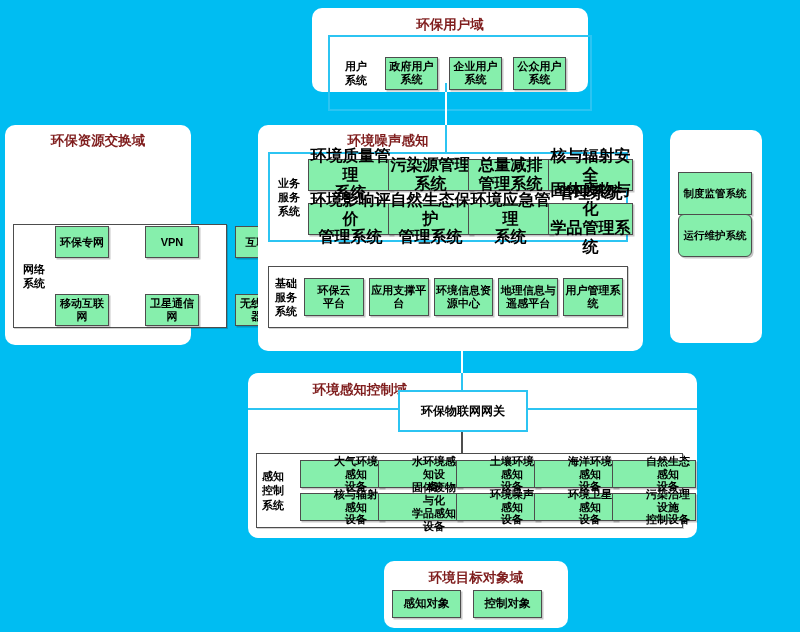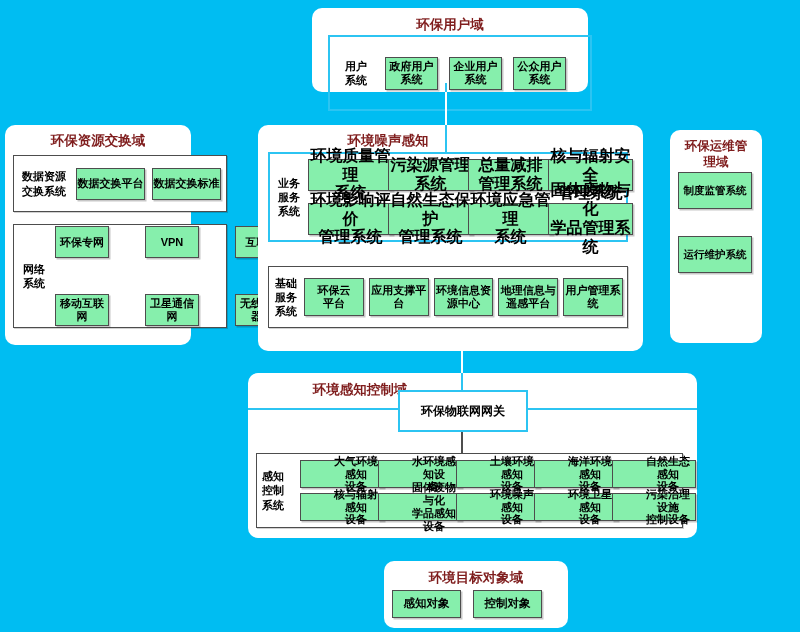--- a/index.html
+++ b/index.html
@@ -91,22 +91,22 @@
   #business-container .vlabel{width:26px;}
   #business-grid{grid-template-columns:repeat(4,73px);column-gap:7px;row-gap:12px;}
   #business-grid .sbox{width:85px;height:32px;font-size:16px;}
   #base-container{left:10px;top:141px;width:360px;height:62px;gap:5px;padding:0 4px;box-sizing:border-box;}
   #base-container .vlabel{width:26px;}
   #base-container .sbox{width:61px;height:38px;}
 
   
   #ops-domain{left:670px;top:130px;width:92px;height:213px;}
   #ops-domain .domain-title{margin-top:9px;font-size:12.5px;}
-  #ops-domain .sbox{position:absolute;left:8px;width:74px;height:37px;font-size:10.5px;}
-  #ops-box-0{top:42px;} #ops-box-1{top:106px;} #ops-box-2{top:153px;}
+  #ops-domain .sbox{position:absolute;left:8px;width:74px;height:43px;font-size:10.5px;}
+  #ops-box-0{top:42px;} #ops-box-1{top:84px;border-radius:6px;} #ops-box-2{top:153px;}
 
   
   #sensing-domain{left:248px;top:373px;width:449px;height:165px;}
   #sensing-title{position:absolute;left:32px;top:9px;width:160px;}
   #sensing-rail{position:absolute;left:0;right:0;top:35px;height:2px;background:#2cc4f2;}
   #gateway-box{
     position:absolute;left:150px;top:17px;width:130px;height:42px;
     background:#fff;border:2px solid #2cc4f2;
     display:flex;align-items:center;justify-content:center;
     font-weight:bold;font-size:12px;z-index:2;box-sizing:border-box;
@@ -142,26 +142,20 @@
 系统</div>
     <div class="sbox">企业用户
 系统</div>
     <div class="sbox">公众用户
 系统</div>
   </div>
 </div>
 
 <div class="domain" id="resource-domain">
   <div class="domain-title">环保资源交换域</div>
-  <div class="gbox" id="data-exchange-container">
-    <div class="vlabel">数据资源
-交换系统</div>
-    <div class="sbox">数据交换平台</div>
-    <div class="sbox">数据交换标准</div>
-  </div>
   <div class="gbox" id="network-container">
     <div class="vlabel">网络
 系统</div>
     <div class="grid" id="network-grid">
       <div class="sbox">环保专网</div>
       <div class="sbox">VPN</div>
       <div class="sbox">互联网</div>
       <div class="sbox">移动互联
 网</div>
       <div class="sbox">卫星通信
@@ -208,22 +202,20 @@
     <div class="sbox">环境信息资
 源中心</div>
     <div class="sbox">地理信息与
 遥感平台</div>
     <div class="sbox">用户管理系
 统</div>
   </div>
 </div>
 
 <div class="domain" id="ops-domain">
-  <div class="domain-title">环保运维管
-理域</div>
   <div class="sbox" id="ops-box-0">制度监管系统</div>
   <div class="sbox" id="ops-box-1">运行维护系统</div>
 </div>
 
 <div class="domain" id="sensing-domain">
   <div class="domain-title" id="sensing-title">环境感知控制域</div>
   <div id="sensing-rail"></div>
   <div id="gateway-stub-top"></div>
   <div id="gateway-box">环保物联网网关</div>
   <div id="gateway-stub-bottom"></div>

